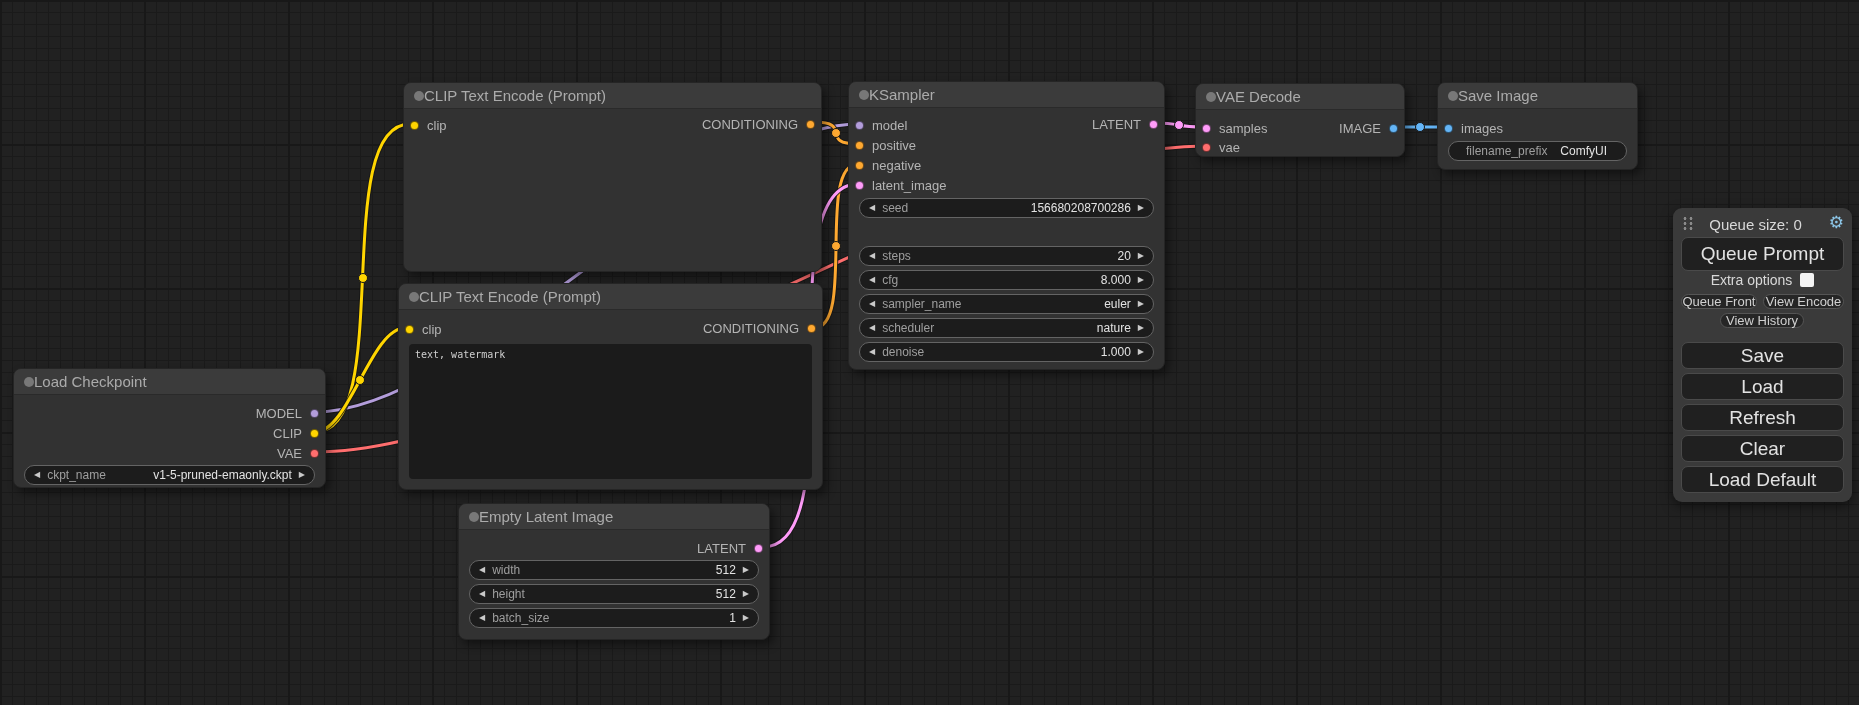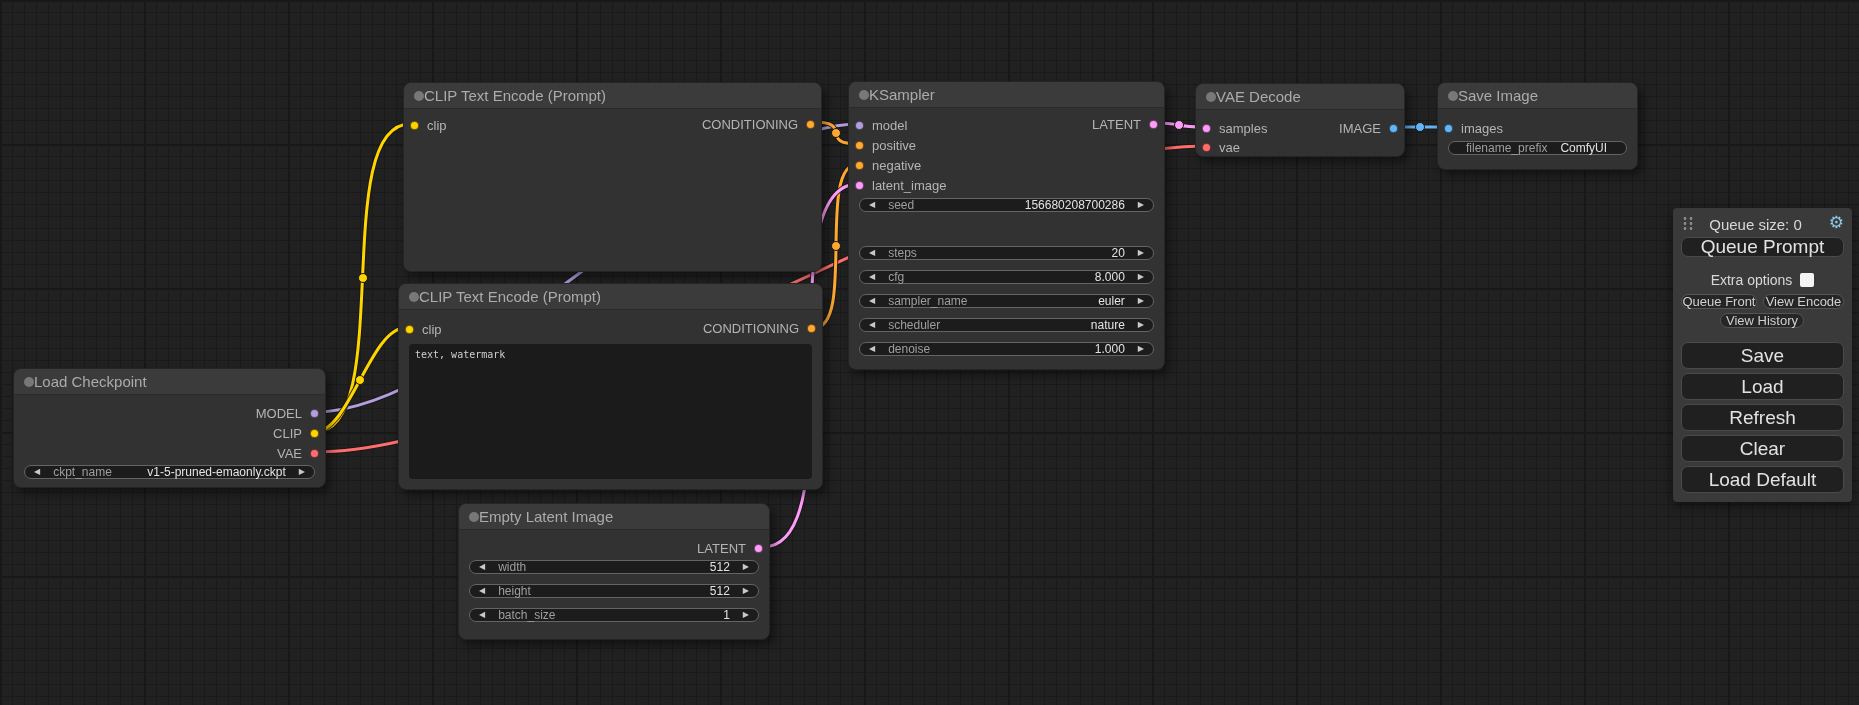--- a/index.html
+++ b/index.html
@@ -21,32 +21,32 @@
     border-radius:8px;box-shadow:4px 5px 10px rgba(0,0,0,.45);box-sizing:border-box;}
   .node-header{position:absolute;left:0;top:0;right:0;height:26px;background:#3b3b3b;
     border-radius:7px 7px 0 0;display:flex;align-items:center;padding:0 10px;
     border-bottom:1px solid #2a2a2a;box-sizing:border-box;}
   .collapse-dot{width:10px;height:10px;border-radius:50%;background:#787878;flex:0 0 auto;}
   .node-title{font-size:15px;color:#ababab;white-space:nowrap;}
   .slot{position:absolute;display:flex;align-items:center;gap:8px;height:20px;font-size:13px;color:#b4b4b4;white-space:nowrap;}
   .slot.in{left:6px;}
   .slot.out{right:6px;}
   .dot{width:9px;height:9px;border-radius:50%;border:1px solid rgba(0,0,0,.55);box-sizing:border-box;flex:0 0 auto;}
-  .widget{position:absolute;left:10px;right:10px;height:14px;background:#1c1c1c;
+  .widget{position:absolute;left:10px;right:10px;height:20px;background:#1c1c1c;
     border:1px solid #646464;border-radius:10px;display:flex;align-items:center;
-    padding:0 9px;font-size:12px;box-sizing:border-box;gap:13px;}
+    padding:0 9px;font-size:12px;box-sizing:border-box;gap:7px;}
   .arr{color:#c9c9c9;font-size:8px;line-height:1;flex:0 0 auto;}
   .wlabel{color:#9f9f9f;white-space:nowrap;}
   .wvalue{margin-left:auto;color:#e3e3e3;white-space:nowrap;}
   .toggle-circle{width:12px;height:12px;border-radius:50%;flex:0 0 auto;margin-right:-3px;}
   .prompt-box{position:absolute;left:10px;right:10px;background:#1b1b1b;border-radius:4px;
     font-family:"DejaVu Sans Mono",monospace;font-size:10px;line-height:1.5;color:#cfcfcf;
     padding:3px 6px;white-space:pre-wrap;word-break:break-word;box-sizing:border-box;}
   
-  #queue-panel{position:absolute;z-index:3;background:#3a3a3a;border-radius:4px;
+  #queue-panel{position:absolute;z-index:3;background:#3a3a3a;border-radius:9px;
     box-shadow:0 4px 12px rgba(0,0,0,.5);box-sizing:border-box;text-decoration:underline;}
   .qp-abs{position:absolute;box-sizing:border-box;}
   .qp-title{font-size:15px;color:#d8d8d8;text-align:center;}
   .drag-handle{width:12px;height:15px;
     background-image:radial-gradient(circle,#8a8a8a 1.3px,transparent 1.6px);
     background-size:6px 5px;}
   .gear{font-size:17px;line-height:1;cursor:pointer;}
   .btn{background:#202020;border:1px solid #4a4a4a;border-radius:7px;color:#e2e2e2;
     display:flex;align-items:center;justify-content:center;font-size:19px;cursor:pointer;
     box-sizing:border-box;}
@@ -281,21 +281,21 @@
       <span class="wlabel" style="margin-left:8px">filename_prefix</span>
       <span class="wvalue" style="margin-right:10px">ComfyUI</span>
     </div>
   </div>
 
   <div id="queue-panel" style="left:1673px;top:208px;width:179px;height:294px">
     <div class="qp-abs drag-handle" style="left:9px;top:8px"></div>
     <div class="qp-abs qp-title" style="left:0;right:14px;top:8px">Queue size: 0</div>
     <div class="qp-abs gear" style="right: 8px; top: 6px; color: rgb(140, 198, 232);">⚙</div>
 
-    <div class="qp-abs btn" style="left:8px;right:8px;top:29px;height:20px">Queue Prompt</div>
+    <div class="qp-abs btn" style="left:8px;right:8px;top:29px;height:34px">Queue Prompt</div>
 
     <div class="qp-abs extra-row" style="left:0;right:0;top:64px;height:16px">
       <span>Extra options</span>
       <span class="checkbox"></span>
     </div>
 
     <div class="qp-abs btn-small" style="left:8px;top:86px;width:76px;height:15px">Queue Front</div>
     <div class="qp-abs btn-small" style="right:8px;top:86px;width:81px;height:15px">View Encode</div>
     <div class="qp-abs btn-small" style="left:47px;top:105px;width:84px;height:15px">View History</div>
 

